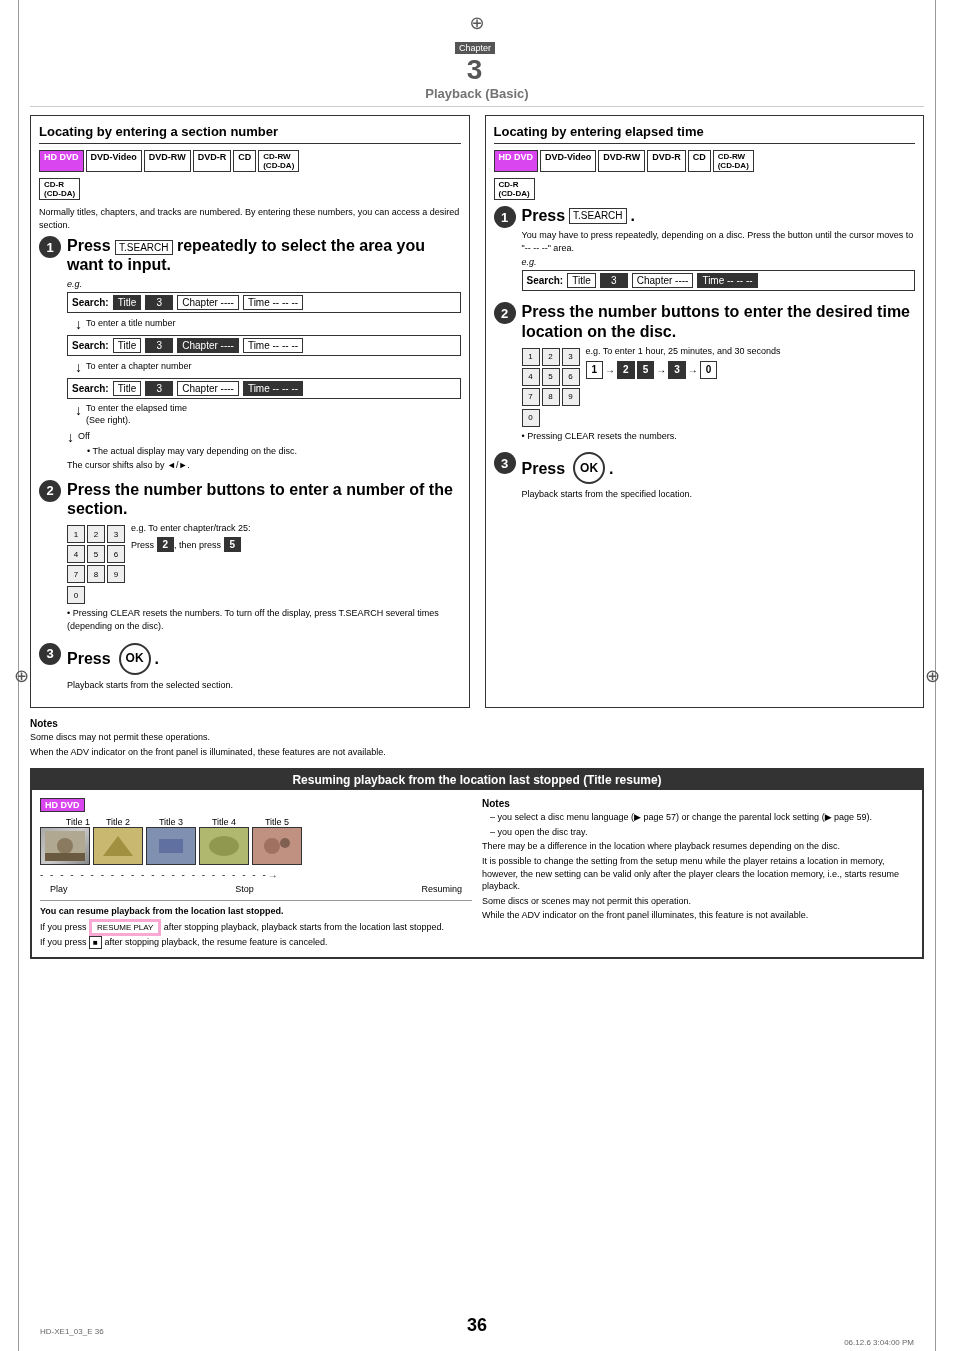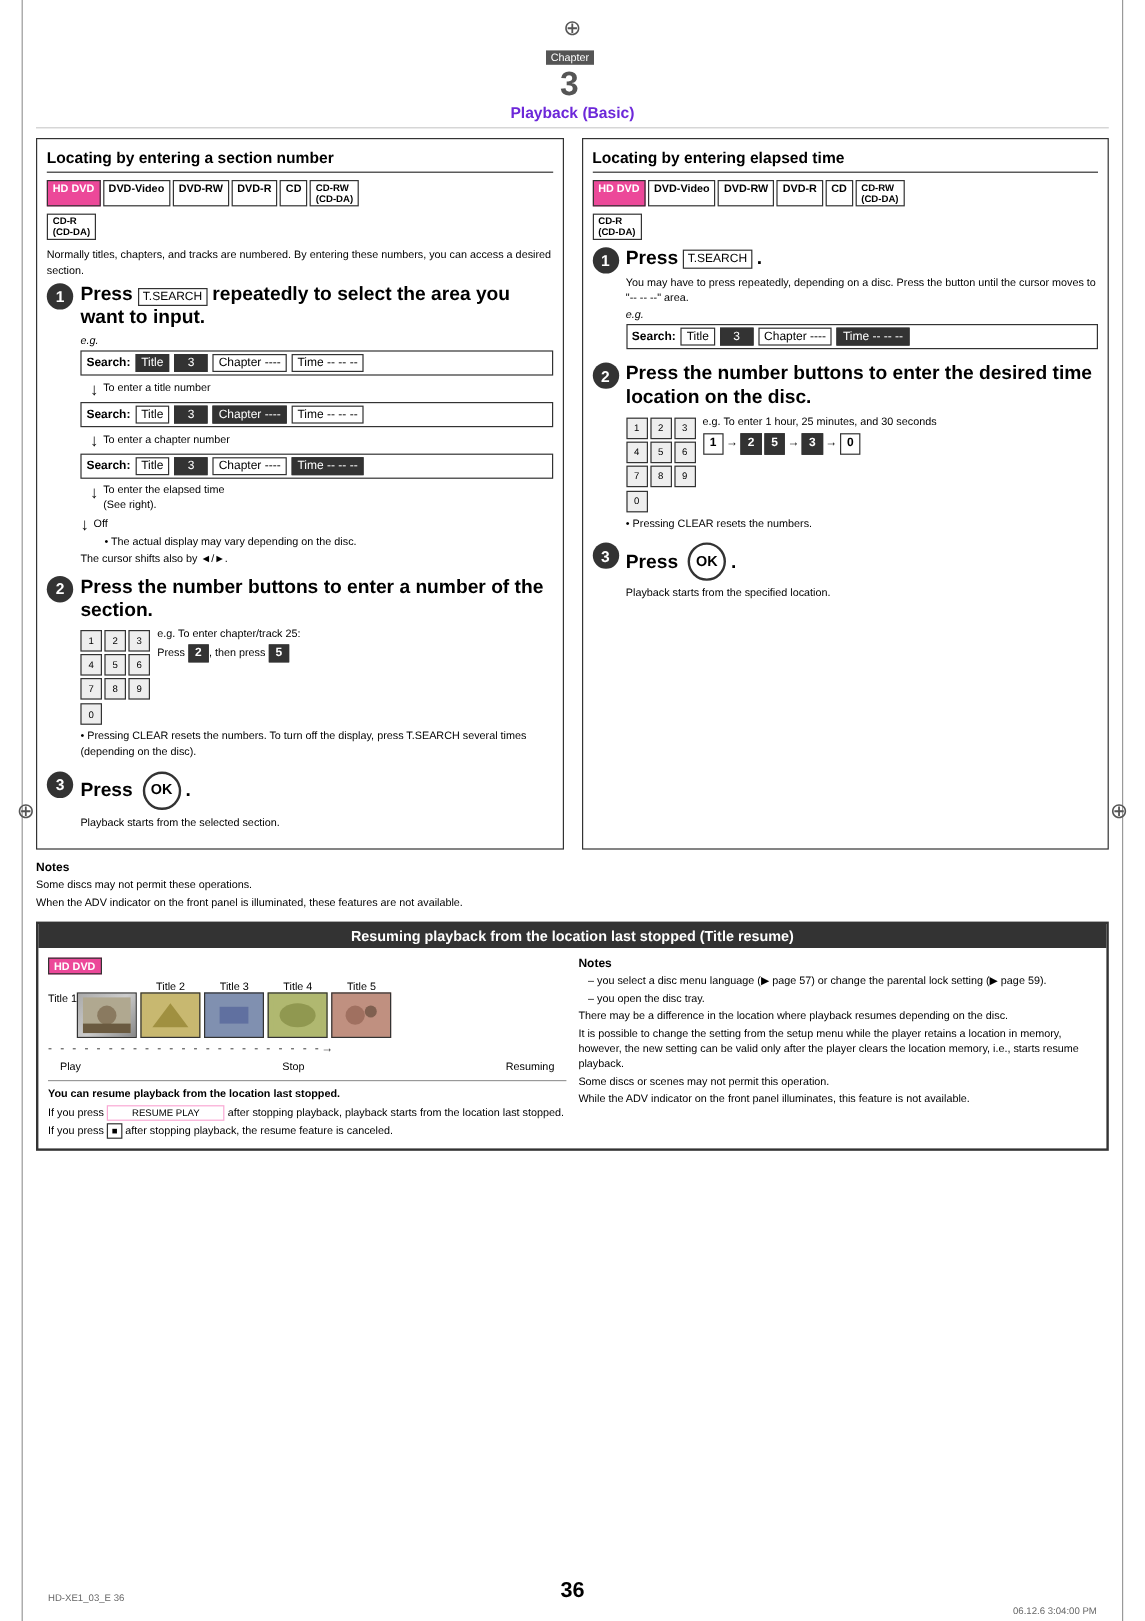--- a/index.html
+++ b/index.html
@@ -38,21 +38,21 @@
     }
     .chapter-number {
       font-size: 28px;
       font-weight: bold;
       color: #555;
       margin-right: 5px;
     }
     .chapter-title {
       font-size: 13px;
       font-weight: bold;
-      color: #6d28d9;
+      color: #737373;
     }
     
     .page-lines {
       position: absolute;
       top: 0; left: 18px;
       height: 100%;
       width: 1px;
       border-left: 1px solid #999;
     }
     .page-lines-right {
@@ -97,21 +97,21 @@
       margin-bottom: 6px;
     }
     .disc-badge {
       border: 1px solid #333;
       font-size: 9px;
       font-weight: bold;
       padding: 1px 4px;
       background: #fff;
     }
     .disc-badge.active {
-      background: #ec4899;
+      background: #d946ef;
       color: #fff;
     }
     .disc-badge.small {
       font-size: 8px;
     }
 
     
     .step-circle {
       display: inline-flex;
       align-items: center;
@@ -610,21 +610,21 @@
   <div class="resume-section">
     <div class="resume-title">Resuming playback from the location last stopped (Title resume)</div>
     <div class="resume-inner">
       <div class="resume-left">
 
         <div class="disc-badges" style="margin-bottom:5px;">
           <span class="disc-badge active">HD DVD</span>
         </div>
 
         <div class="title-row">
-          <div style="display:flex; flex-direction:row; align-items:flex-start;">
+          <div style="display:flex; flex-direction:column; align-items:flex-end;">
             <div class="title-label">Title 1</div>
             <div class="title-thumb" style="background: linear-gradient(135deg, #aaa 0%, #ccc 50%, #888 100%);">
               <svg width="40" height="30" viewBox="0 0 40 30">
                   <rect width="40" height="30" fill="#b0a890"></rect>
                   <circle cx="20" cy="15" r="8" fill="#8a7a60"></circle>
                   <rect x="0" y="22" width="40" height="8" fill="#6a5a40"></rect>
                 </svg>
             </div>
           </div>
           <div style="display:flex; flex-direction:column; align-items:center;">
@@ -669,21 +669,21 @@
         <div style="display:flex; align-items:center; margin: 4px 0;">
           <span style="font-size:10px; color:#333; letter-spacing:2px;">- - - - - - - - - - - - - - - - - - - - - - -→</span>
         </div>
         <div style="display:flex; justify-content:space-between; padding: 0 10px; font-size:9px; margin-bottom:6px;gap:12px;">
           <span>Play</span>
           <span>Stop</span>
           <span>Resuming</span>
         </div>
         <div class="divider"></div>
         <p class="small-text" style="font-weight:bold; margin-bottom:3px;">You can resume playback from the location last stopped.</p>
-        <p class="small-text">If you press <span style="border:1px solid #f9a8d4; font-size:8px; padding:1px 20px;">RESUME PLAY</span> after stopping playback, playback starts from the location last stopped.</p>
+        <p class="small-text">If you press <span style="border:3px solid #f9a8d4; font-size:8px; padding:1px 5px;">RESUME PLAY</span> after stopping playback, playback starts from the location last stopped.</p>
         <p class="small-text" style="margin-top:3px;">If you press <span style="border:1px solid #333; font-size:8px; padding:1px 3px;">■</span> after stopping playback, the resume feature is canceled.</p>
       </div>
       <div class="resume-right">
         <div class="notes-title">Notes</div>
         <div class="bullet-text" style="margin-left:8px;">– you select a disc menu language (▶ page 57) or change the parental lock setting (▶ page 59).</div>
         <div class="bullet-text" style="margin-left:8px;">– you open the disc tray.</div>
         <div class="bullet-text">There may be a difference in the location where playback resumes depending on the disc.</div>
         <div class="bullet-text">It is possible to change the setting from the setup menu while the player retains a location in memory, however, the new setting can be valid only after the player clears the location memory, i.e., starts resume playback.</div>
         <div class="bullet-text">Some discs or scenes may not permit this operation.</div>
         <div class="bullet-text">While the ADV indicator on the front panel illuminates, this feature is not available.</div>

